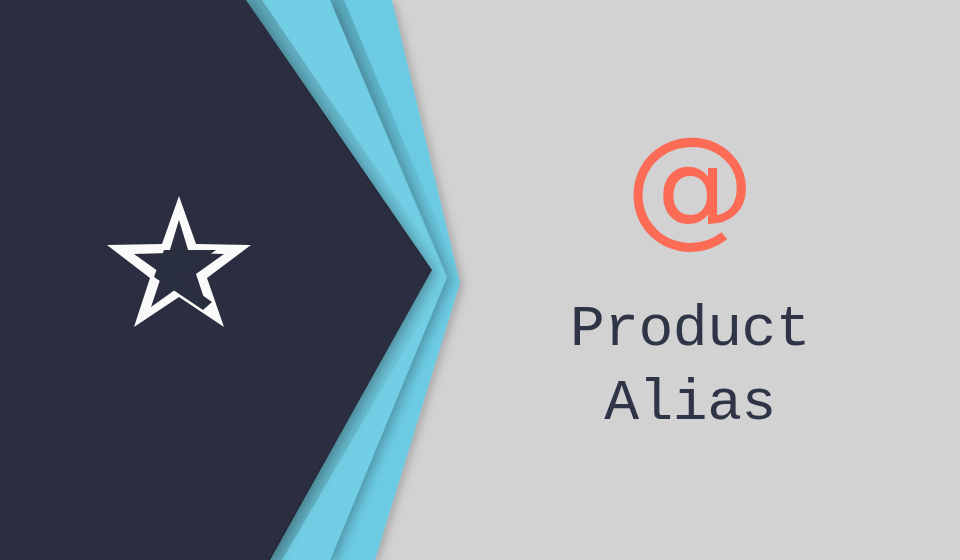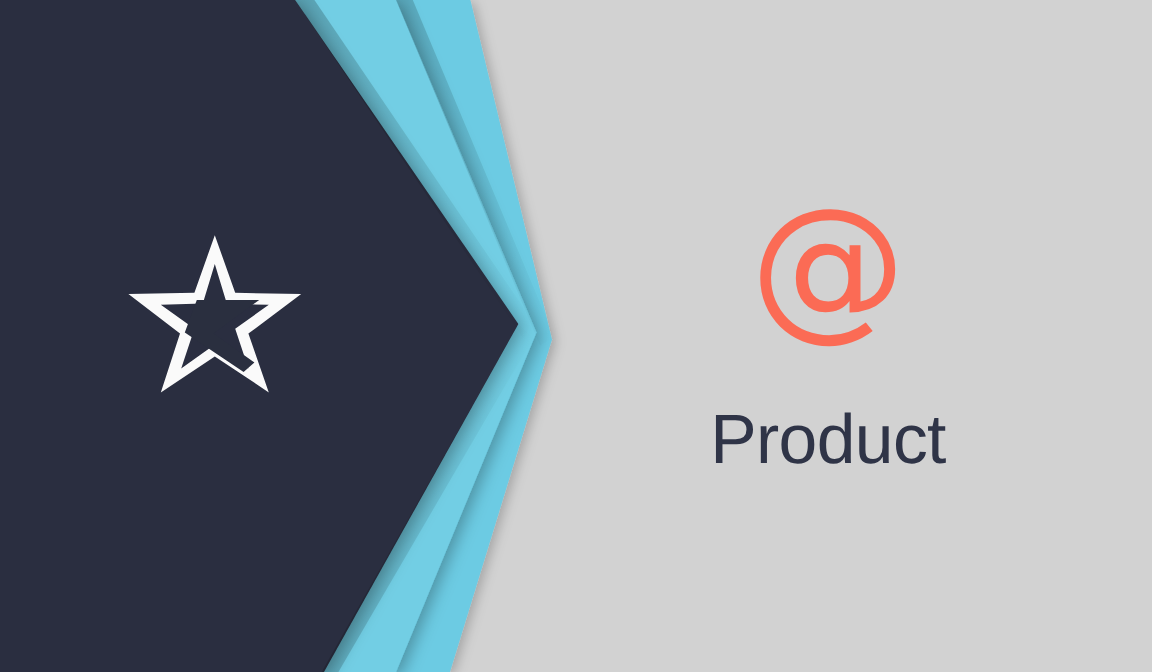--- a/index.html
+++ b/index.html
@@ -51,21 +51,21 @@
   }
   #at-glyph {
     font-family: "DejaVu Sans", sans-serif;
     font-size: 130px;
     line-height: 1;
     font-weight: 400;
     color: #fb6b55;
     user-select: none;
   }
   .title-line {
-    font-family: Liberation Sans, sans-serif;
+    font-family: Liberation Mono, monospace;
     font-size: 58px;
     font-weight: 400;
     color: #2f3447;
     line-height: 1.28;
     letter-spacing: -0.5px;
     text-align: center;
     white-space: nowrap;
   }
 </style>
 </head>
@@ -139,15 +139,16 @@
       <path d="M 60 56 L 112 56 L 74 84 L 108 108 L 99 116 L 50 83 Z" fill="#2a2f3f"></path>
       <path d="M 62 50 L 114 50 L 74 80 L 112 106 L 104 118 L 46 79 Z" fill="#fafafa" opacity="0"></path>
     </g>
   </svg>
 
   <div id="right-panel">
     <div id="at-icon-wrap">
       <span id="at-glyph">@</span>
     </div>
     <div class="title-line">Product</div>
+    <div class="title-line">Alias</div>
   </div>
 
 </div>
 
 </body></html>

